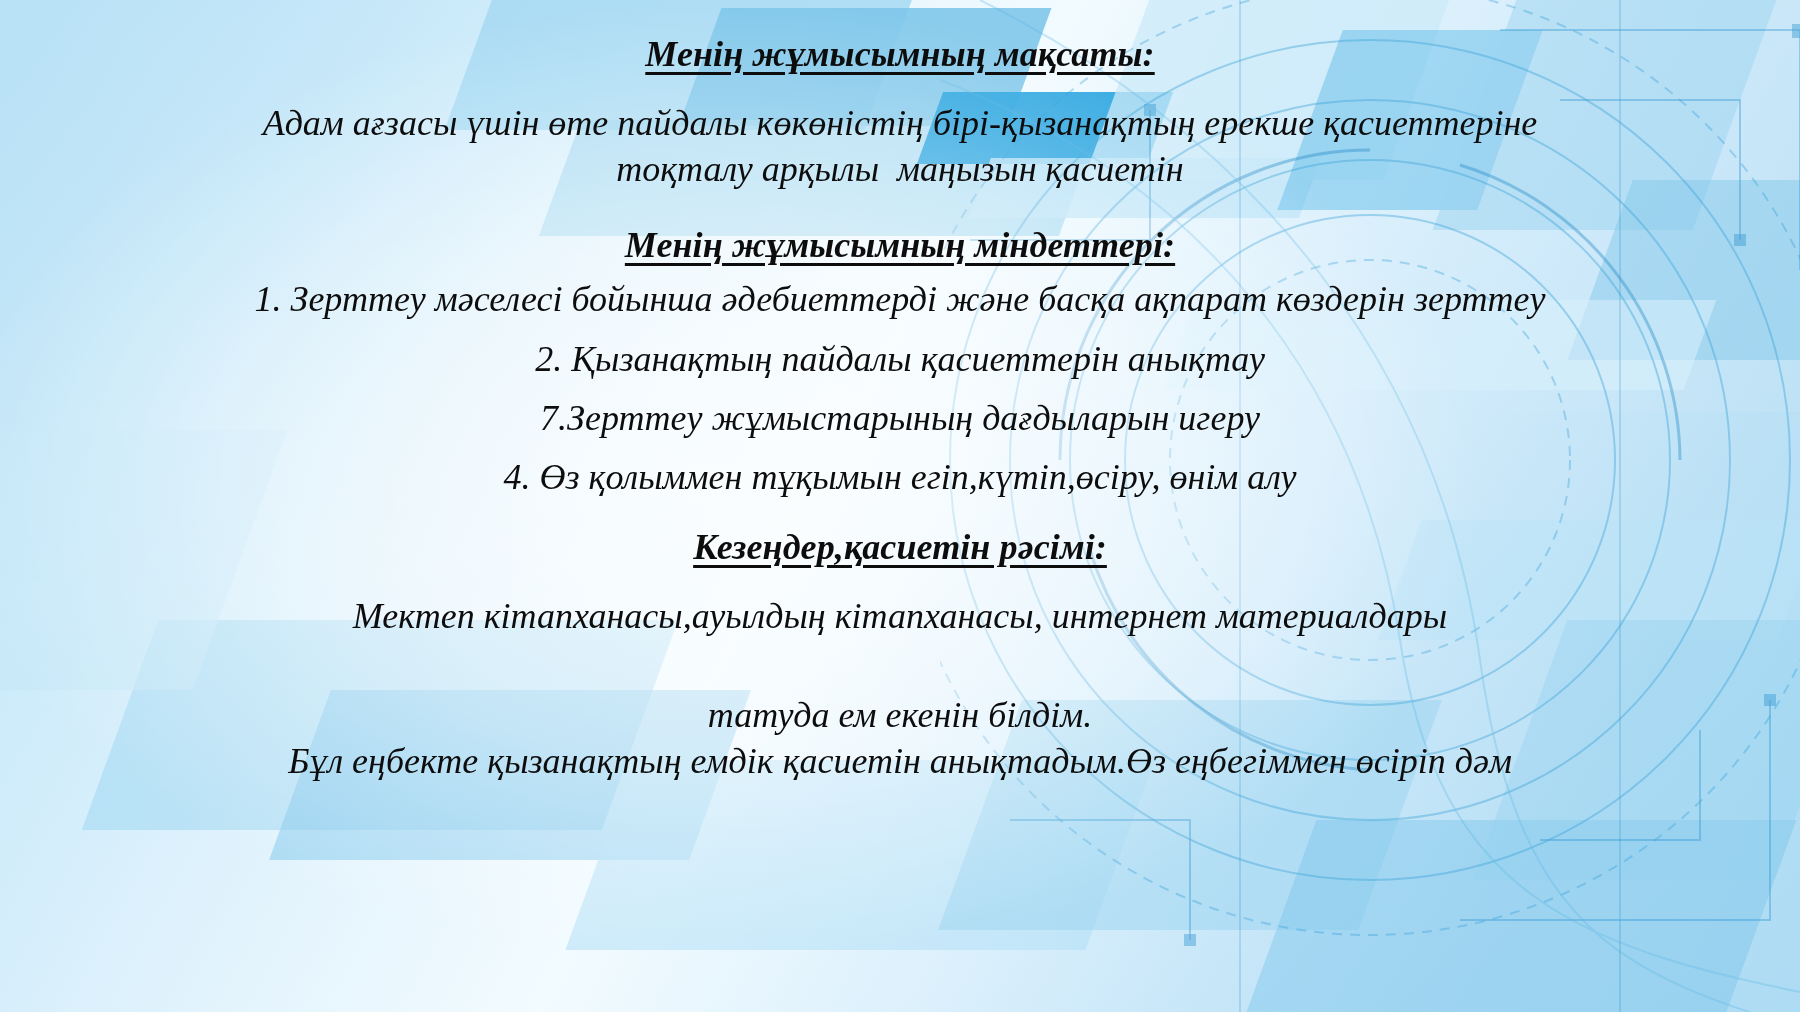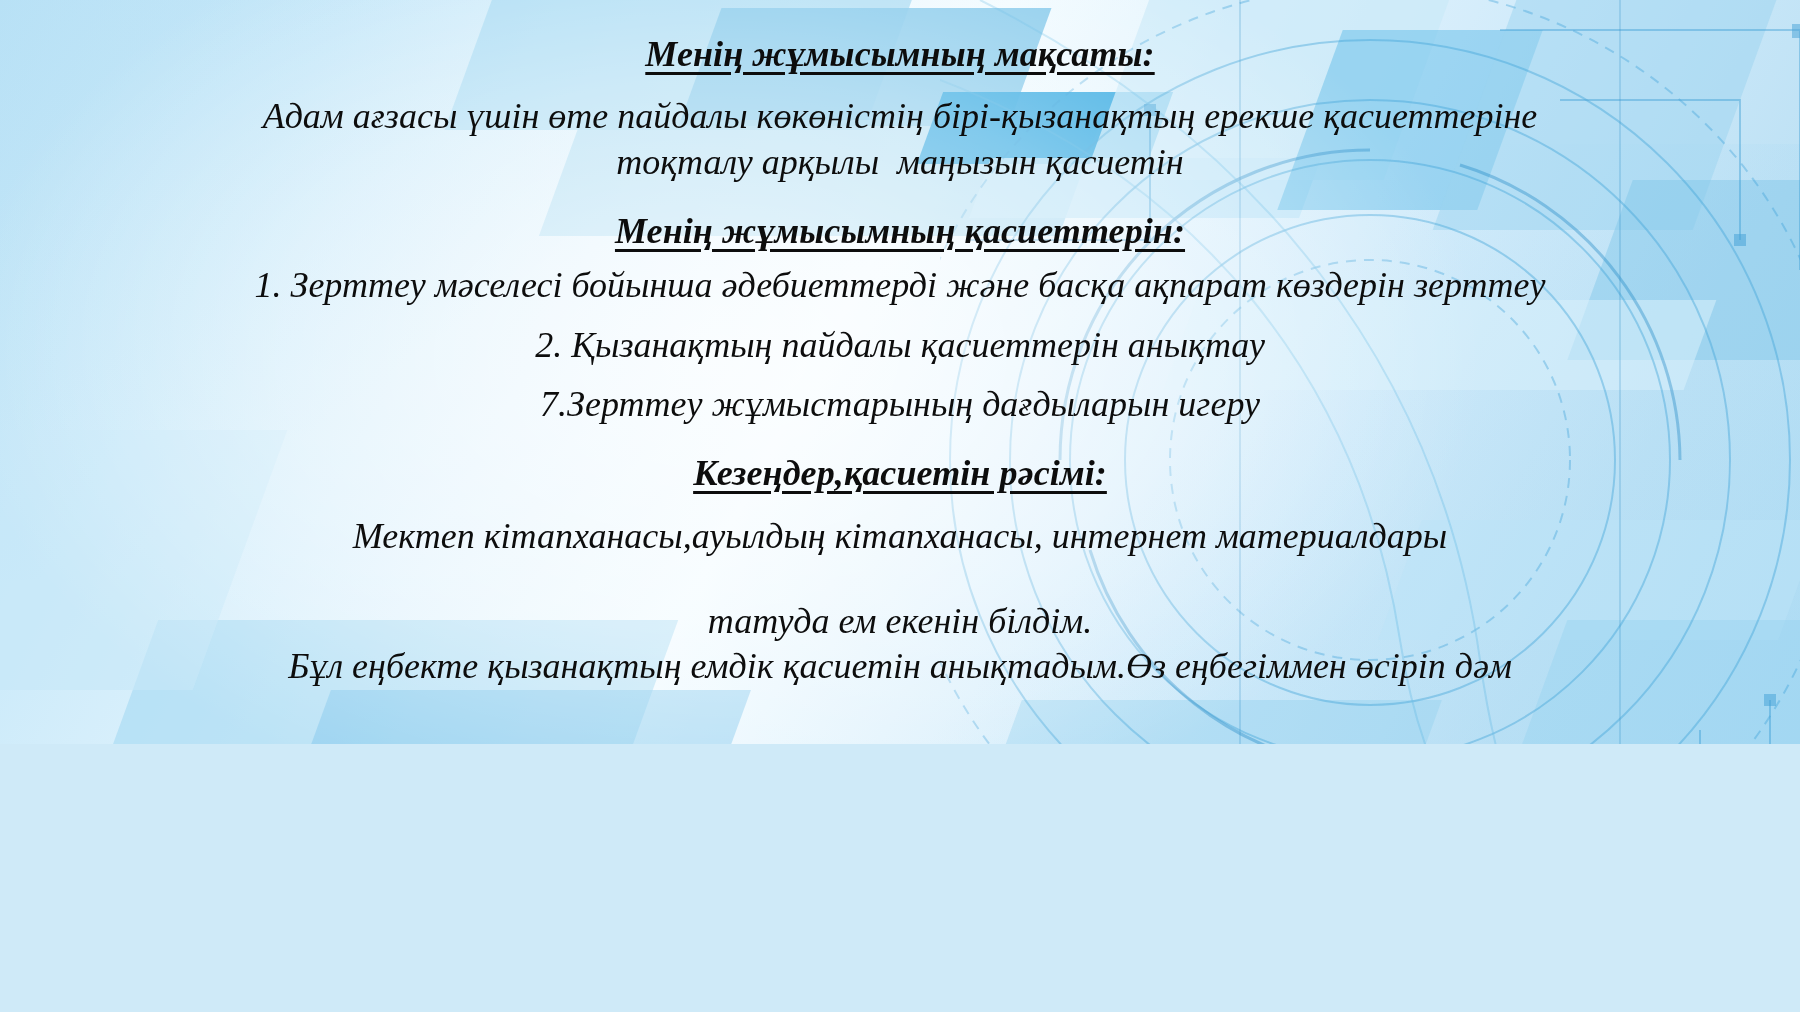--- a/index.html
+++ b/index.html
@@ -12,21 +12,21 @@
   }
   body {
     font-family: "Liberation Serif", "DejaVu Serif", serif;
     background: #cfeaf8;
   }
 
   
   .slide {
     position: relative;
     width: 1800px;
-    height: 744px;
+    height: 1012px;
     overflow: hidden;
     background:
       linear-gradient(118deg,
         #bfe4f6 0%,
         #cdebfa 16%,
         #e4f4fd 33%,
         #f2fbff 46%,
         #e2f3fd 58%,
         #cfeafa 72%,
         #bfe2f5 86%,
@@ -135,21 +135,21 @@
     line-height: 1.26;
     margin: 0;
     padding: 0;
     white-space: pre-wrap;
   }
 
   .gap-sm  { height: 12px; }
   .gap-md  { height: 18px; }
 
   .block { margin: 0; padding: 0; }
-  .paragraph { max-width: 1620px; margin: 8px auto; }
+  .paragraph { max-width: 1620px; margin: 15px auto; }
   .list { margin: 0 auto; max-width: 1700px; }
   .list .body-line { margin-bottom: 14px; }
 </style>
 </head>
 <body>
 
 <div class="slide">
 
   <div class="bg-decor">
     <div class="wash wash-a"></div>
@@ -227,26 +227,27 @@
       <div class="gap-sm"></div>
       <div class="paragraph">
         <div class="body-line">Адам ағзасы үшін өте пайдалы көкөністің бірі-қызанақтың ерекше қасиеттеріне</div>
         <div class="body-line">тоқталу арқылы  маңызын қасиетін</div>
       </div>
     </div>
 
     <div class="gap-md"></div>
 
     <div class="block">
-      <div class="heading">Менің жұмысымның қасиеттерін:</div>
+      <div class="heading">Менің жұмысымның міндеттері:</div>
       <div class="gap-sm"></div>
       <div class="list">
         <div class="body-line">1. Зерттеу мәселесі бойынша әдебиеттерді және басқа ақпарат көздерін зерттеу</div>
         <div class="body-line">2. Қызанақтың пайдалы қасиеттерін анықтау</div>
         <div class="body-line">7.Зерттеу жұмыстарының дағдыларын игеру</div>
+        <div class="body-line">4. Өз қолыммен тұқымын егіп,күтіп,өсіру, өнім алу</div>
       </div>
     </div>
 
     <div class="gap-sm"></div>
 
     <div class="block">
       <div class="heading">Кезеңдер,қасиетін рәсімі:</div>
       <div class="gap-sm"></div>
       <div class="paragraph">
         <div class="body-line">Мектеп кітапханасы,ауылдың кітапханасы, интернет материалдары</div>

